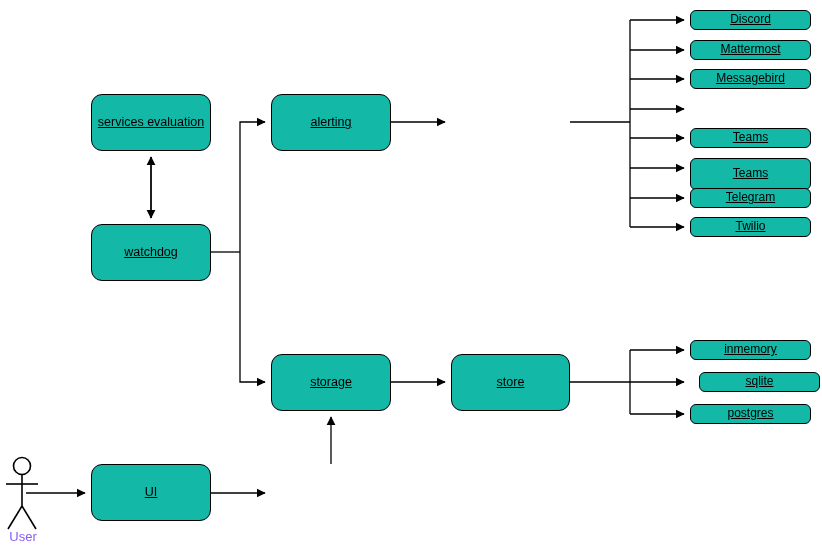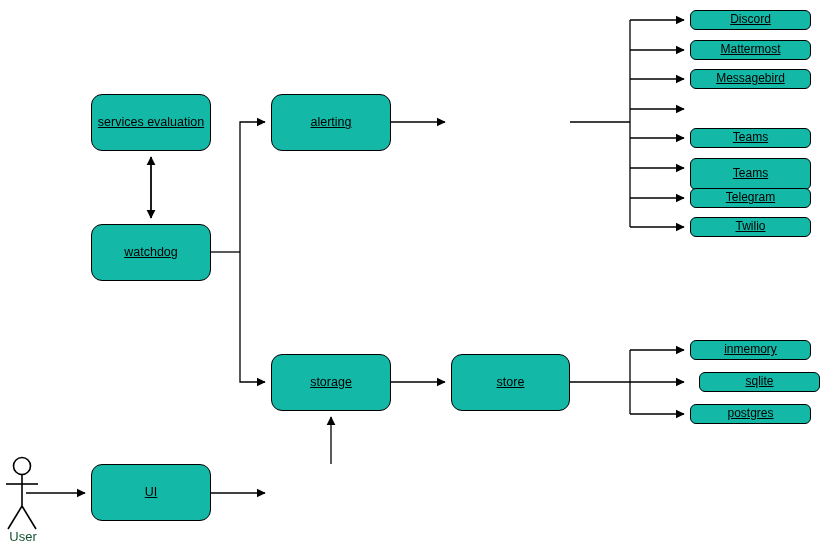--- a/index.html
+++ b/index.html
@@ -38,21 +38,21 @@
     text-align: center;
     white-space: nowrap;
     text-decoration: underline;
   }
   .node.leaf {
     border-radius: 6px;
     font-size: 12px;
   }
   .actor-label {
     position: absolute;
-    color: #14532d;
+    color: #8b5cf6;
     font-size: 13px;
     text-align: center;
     white-space: nowrap;
   }
 </style>
 </head>
 <body>
 
 <div id="canvas">
 

